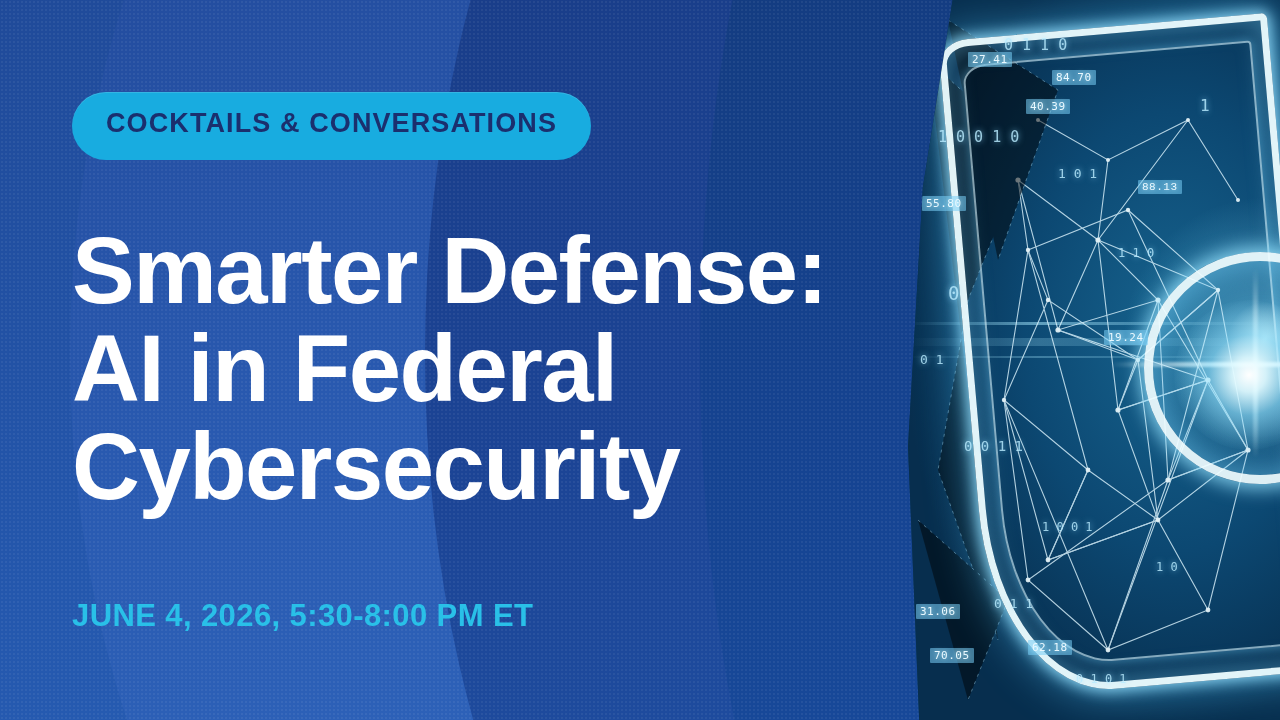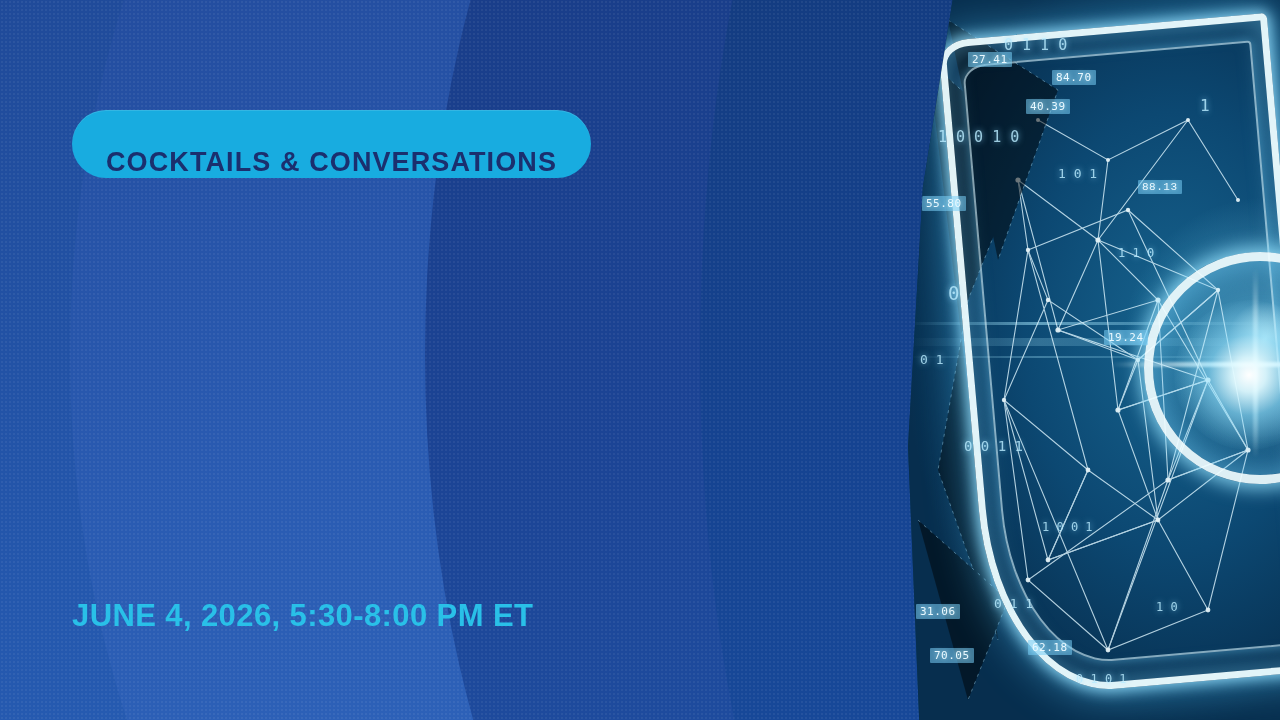--- a/index.html
+++ b/index.html
@@ -170,24 +170,24 @@
 
   
   .content {
     position:absolute;
     left:72px; top:0;
     width:820px; height:720px;
   }
 
   .eyebrow-pill {
     position:absolute;
-    left:0; top:110px;
+    left:0; top:92px;
     height:68px;
-    padding:0 34px;
-    display:flex; align-items:flex-end;
+    padding:16px 34px;
+    display:flex; align-items:flex-start;
     background:#18ace0;
     border-radius:34px;
     box-shadow:0 1px 0 rgba(255,255,255,.12) inset;
   }
   .eyebrow-pill .label {
     font-size:27px;
     font-weight:bold;
     letter-spacing:1.1px;
     color:#1b2f6e;
     white-space:nowrap;
@@ -305,29 +305,34 @@
     <div id="bit-layer">
         <div class="bit" style="left: 30px; top: 128px; font-size: 15px;">1 0 0 1 0</div>
         <div class="bit" style="left: 96px; top: 36px; font-size: 15px;">0 1 1 0</div>
         <div class="bit" style="left: 40px; top: 282px; font-size: 19px;">0</div>
         <div class="bit" style="left: 150px; top: 166px; font-size: 13px;">1 0 1</div>
         <div class="bit" style="left: 56px; top: 438px; font-size: 14px;">0 0 1 1</div>
         <div class="bit" style="left: 210px; top: 246px; font-size: 12px; text-align: right;">1 1 0</div>
         <div class="bit" style="left: 12px; top: 352px; font-size: 13px;">0 1</div>
         <div class="bit" style="left: 134px; top: 520px; font-size: 12px; text-align: right;">1 0 0 1</div>
         <div class="bit" style="left: 86px; top: 596px; font-size: 13px;">0 1 1</div>
-        <div class="bit" style="left: 248px; top: 560px; font-size: 12px; margin-top: 40px;">1 0</div>
+        <div class="bit" style="left: 248px; top: 560px; font-size: 12px;">1 0</div>
         <div class="bit" style="left: 168px; top: 672px; font-size: 12px;">0 1 0 1</div>
         <div class="bit" style="left: 292px; top: 96px; font-size: 16px;">1</div>
       </div>
   </div>
 
   <div class="content">
 
     <div class="eyebrow-pill">
       <span class="label">COCKTAILS &amp; CONVERSATIONS</span>
     </div>
 
+    <h1 class="headline">
+      <span class="ln">Smarter Defense:</span>
+      <span class="ln">AI in Federal</span>
+      <span class="ln">Cybersecurity</span>
+    </h1>
 
     <div class="date-line">JUNE 4, 2026, 5:30-8:00 PM ET</div>
   </div>
 
 </div>
 
 </body></html>

